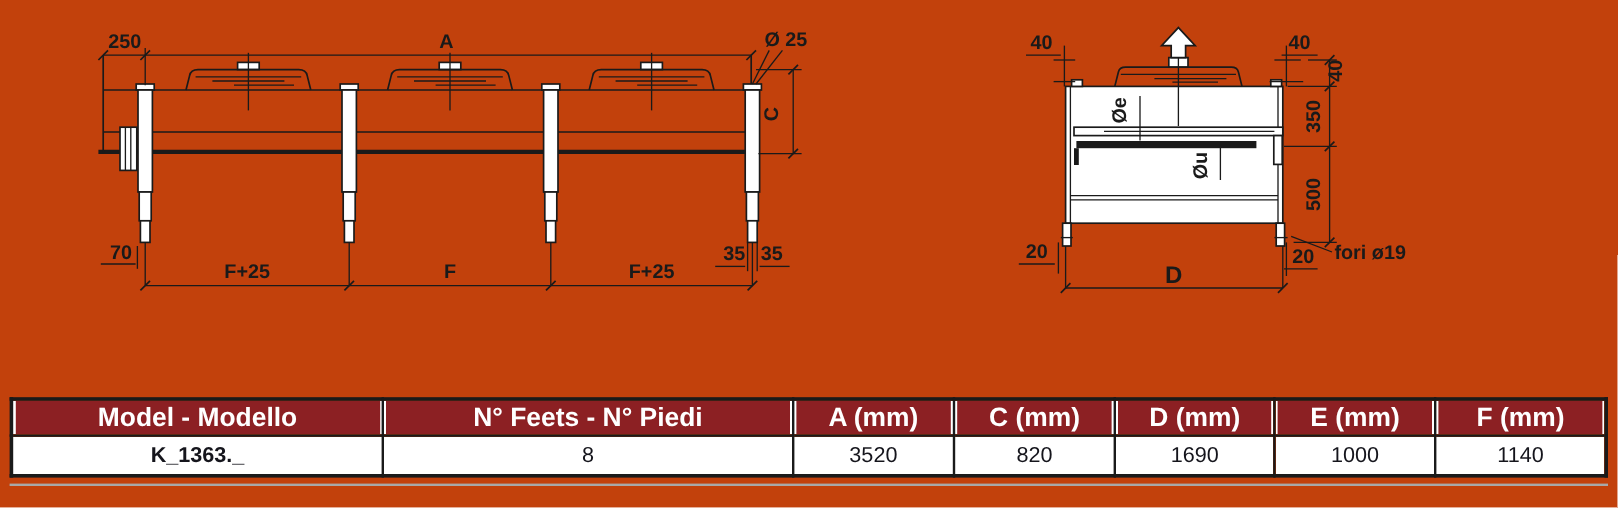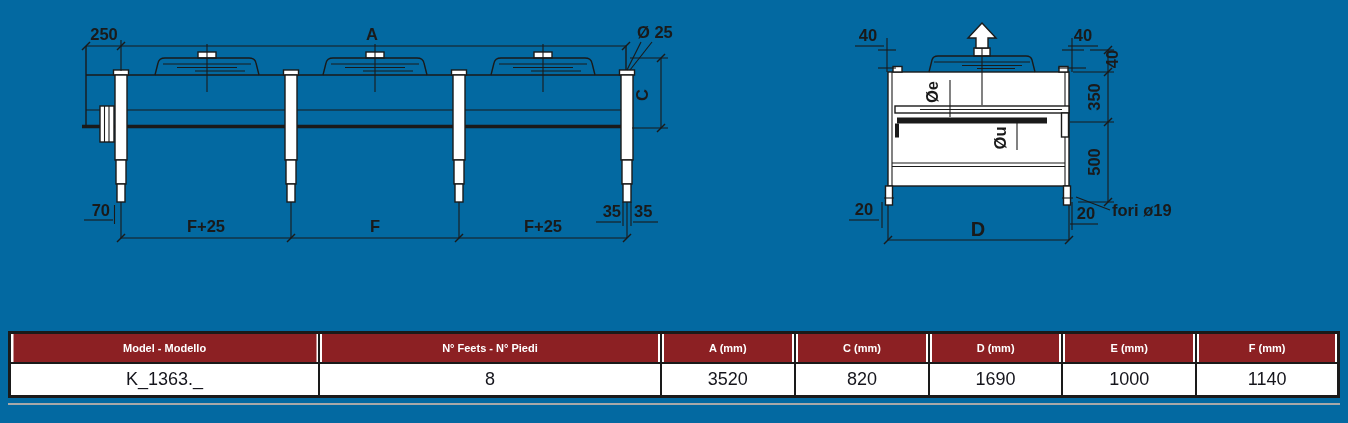--- a/index.html
+++ b/index.html
@@ -1,17 +1,17 @@
 <!DOCTYPE html>
 <html><head>
 <meta charset="utf-8">
 <style>
   html,body { margin:0; padding:0; background:#fff; }
   .canvas {
-    position:relative; width:1348px; height:423px; background:#0369a1;
+    position:relative; width:1348px; height:423px; background:#c2410c;
     font-family:"Liberation Sans", sans-serif; overflow:hidden;
   }
   .drawing-svg { position:absolute; left:0; top:0; }
   .drawing-svg line, .drawing-svg path, .drawing-svg rect, .drawing-svg polygon {
     stroke:#1a1a1a; stroke-width:1.4; fill:none;
   }
   .drawing-svg .thin  { stroke-width:1.1; }
   .drawing-svg .thick { stroke-width:3.6; }
   .drawing-svg .whitefill { fill:#ffffff; }
   .drawing-svg .blackfill { fill:#1a1a1a; stroke:none; }
@@ -22,25 +22,25 @@
   .drawing-svg text.big { font-size:20px; }
 
   .table-wrap { position:absolute; left:8px; top:331px; width:1332px; }
   table.dims { width:100%; border-collapse:collapse; table-layout:fixed;
     border:3px solid #1a1a1a; }
   table.dims th, table.dims td {
     border:2.5px solid #1a1a1a; text-align:center; vertical-align:middle;
     padding:0; overflow:hidden; white-space:nowrap;
   }
   table.dims th {
-    height:28px; color:#ffffff; font-size:11px; font-weight:bold;
+    height:28px; color:#ffffff; font-size:22px; font-weight:bold;
     background:linear-gradient(90deg,#ffffff 0 2px, #8C2023 2px calc(100% - 2px), #ffffff calc(100% - 2px) 100%);
   }
   table.dims td { height:31px; background:#ffffff; color:#15151c; font-size:18px; font-weight:400; }
-  table.dims td.model { font-weight:400; }
+  table.dims td.model { font-weight:700; }
   .next-row-edge { margin-top:5px; height:0; border-top:2px solid #a8a8a8; }
 </style>
 </head>
 <body>
 
 <div class="canvas">
 
   <svg class="drawing-svg" width="1348" height="310" viewBox="0 0 1348 310">
     <defs>
       <g id="tick">

